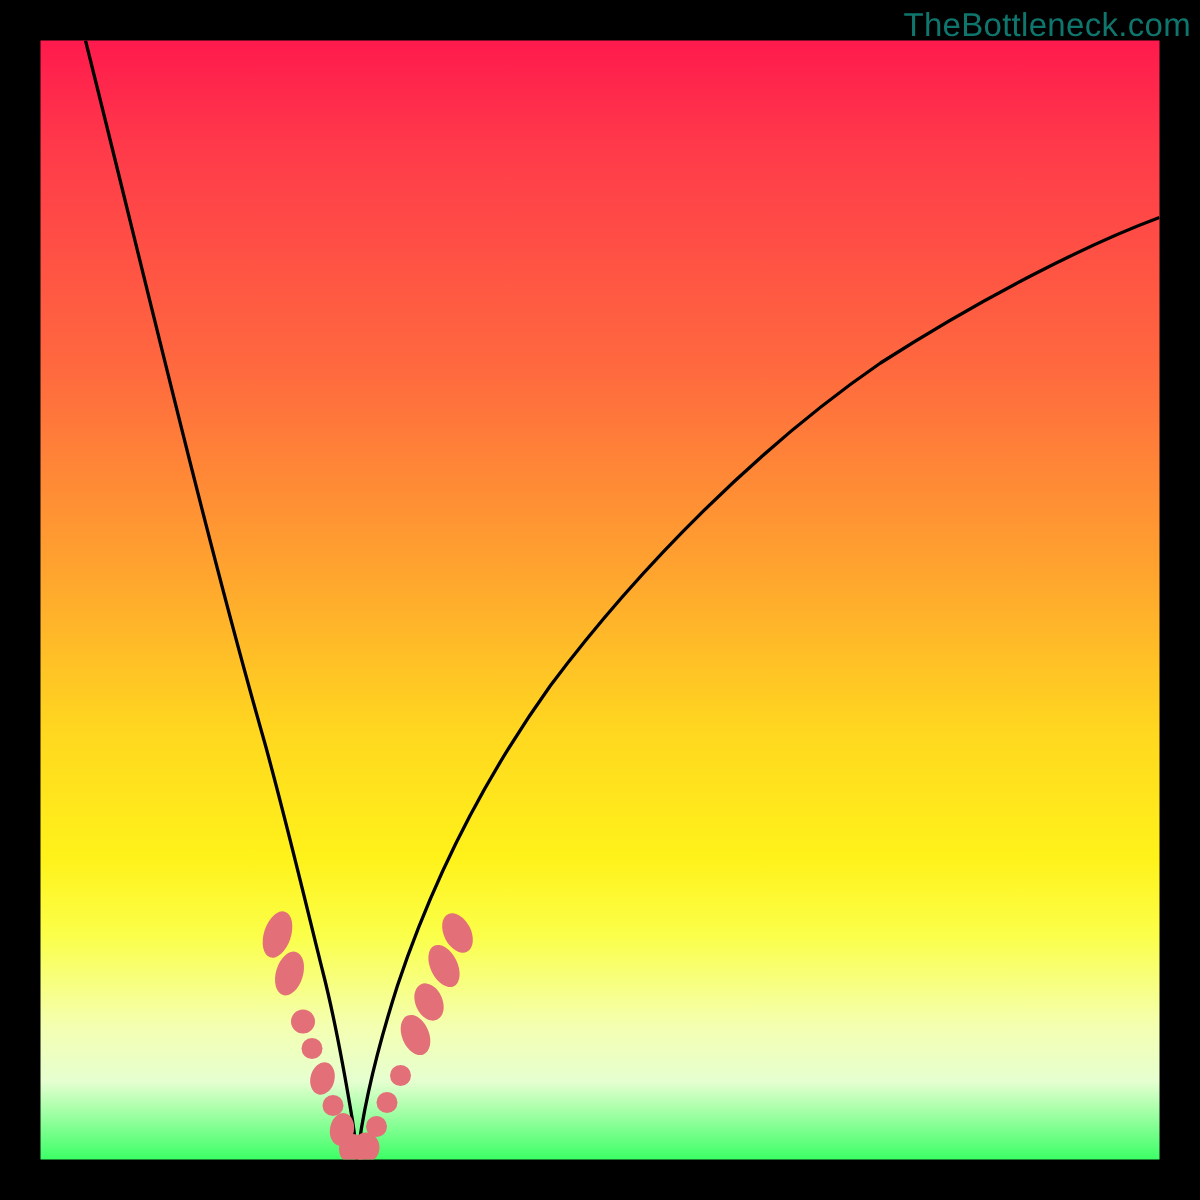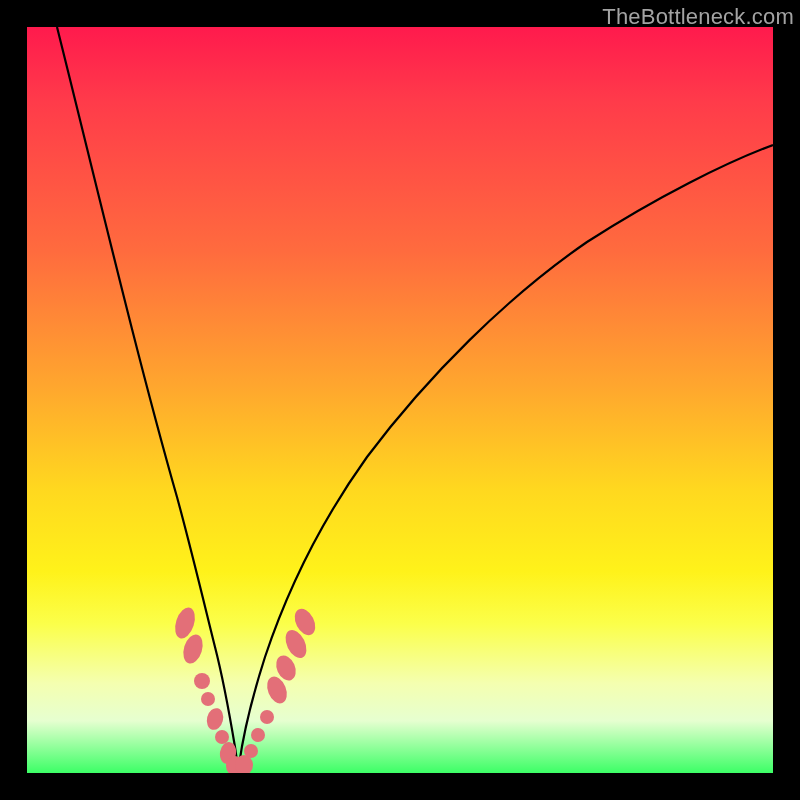--- a/index.html
+++ b/index.html
@@ -39,21 +39,21 @@
       #e6ffd0 93%,
       #3cff66 100%
     );
   }
   .watermark {
     position: absolute;
     top: 4px;
     right: 6px;
     font-size: 22px;
     font-weight: 400;
-    color: #a3a3a3;
+    color: #0f766e;
     letter-spacing: 0.2px;
   }
   svg.curves {
     position: absolute;
     top: 0;
     left: 0;
     width: 746px;
     height: 746px;
   }
   .vcurve {

